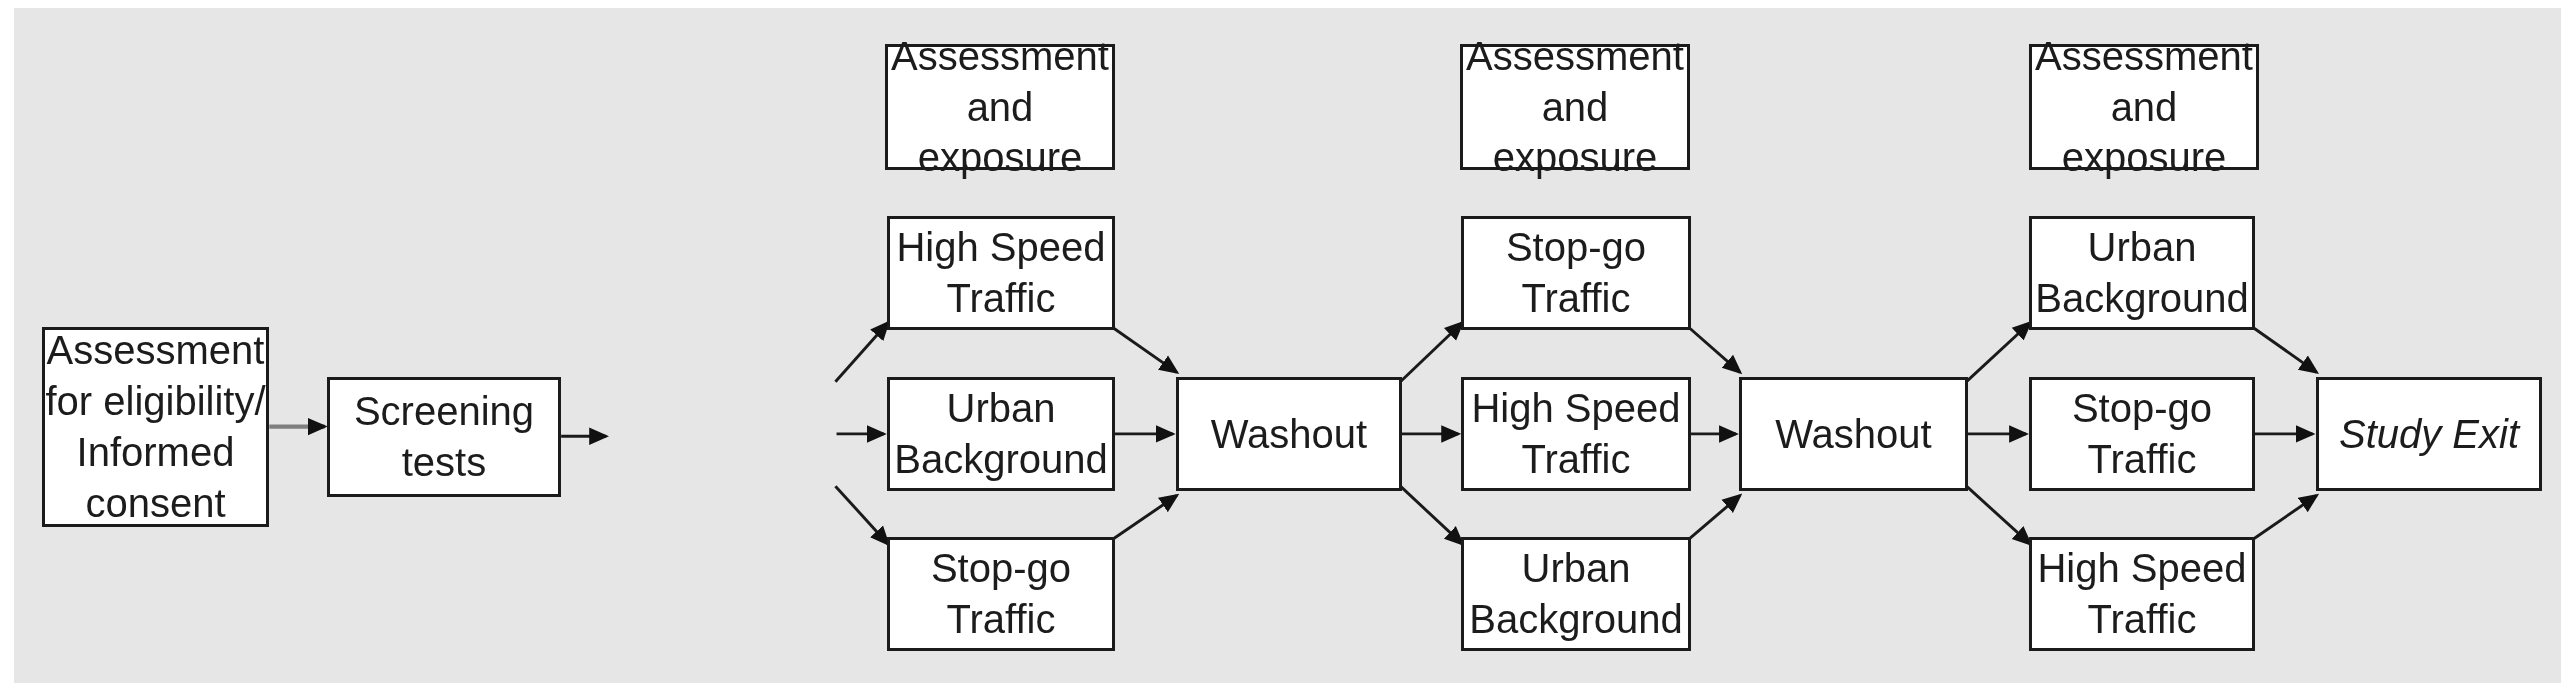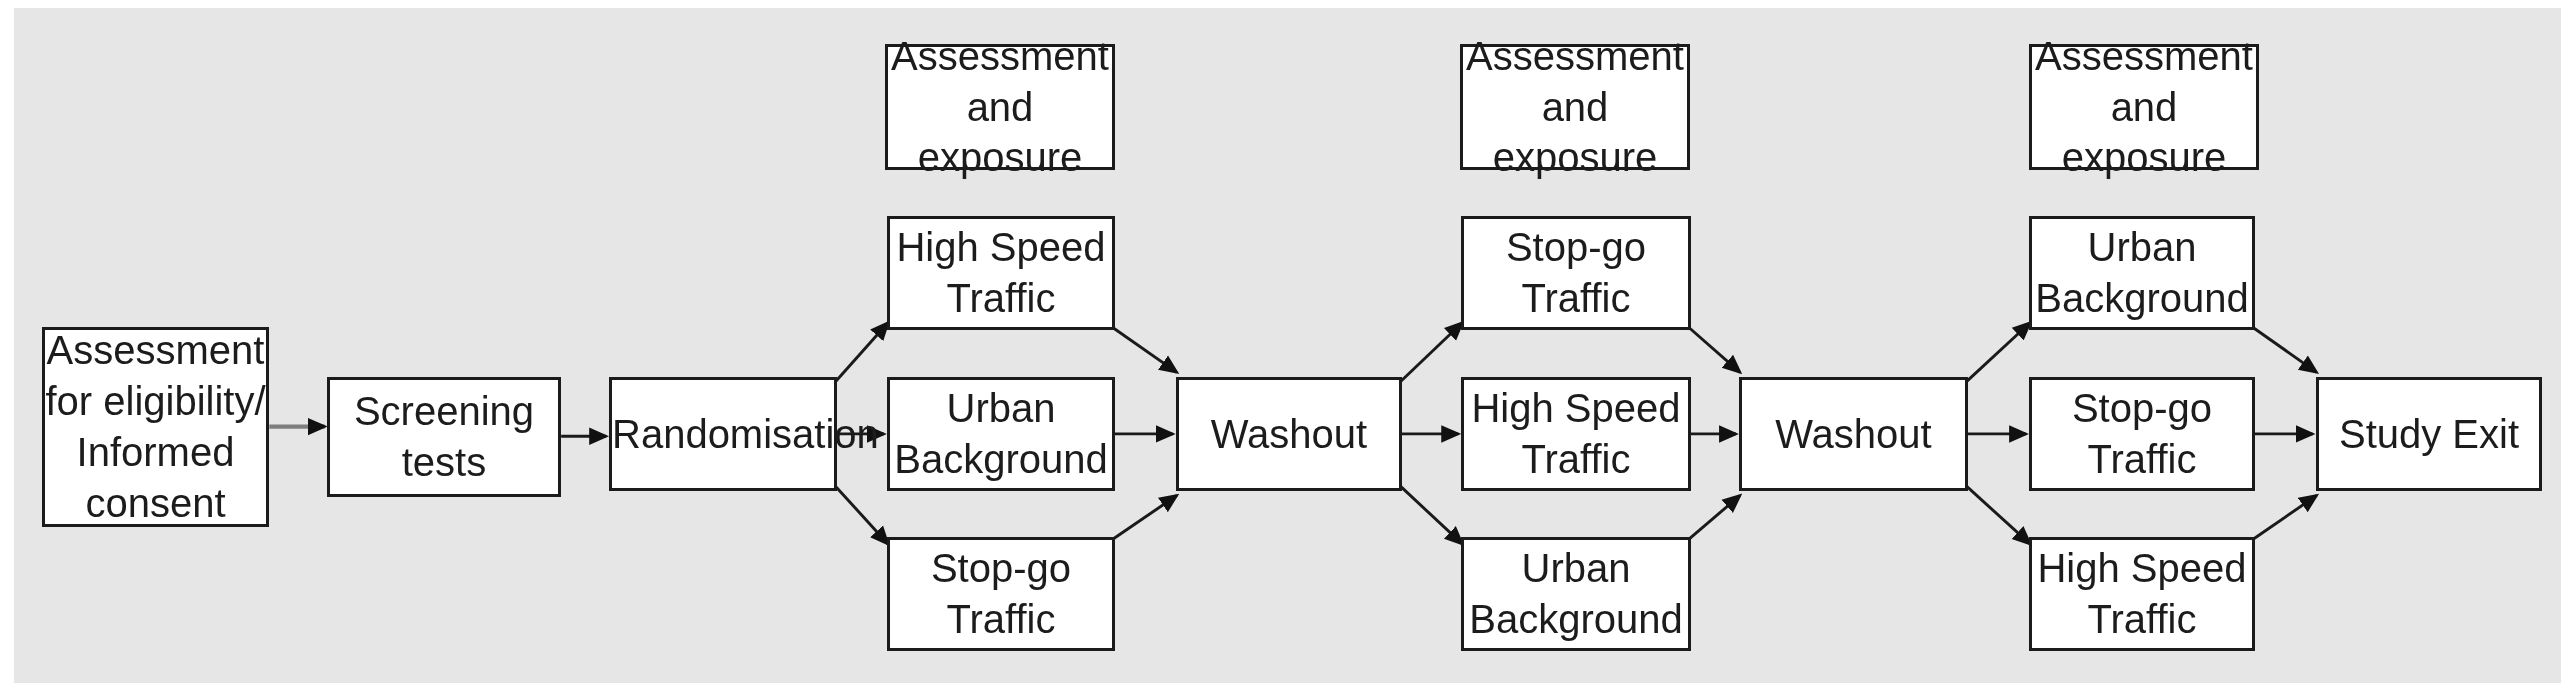--- a/index.html
+++ b/index.html
@@ -88,23 +88,20 @@
   <div class="node" style="left: 42px; top: 327px; width: 227px; height: 200px;">
     <span>Assessment
 for eligibility/
 Informed
 consent</span>
   </div>
   <div class="node" style="left: 327px; top: 377px; width: 234px; height: 120px;">
     <span>Screening
 tests</span>
   </div>
-  <div class="node" style="left: 609px; top: 377px; width: 228px; height: 114px;">
-    <span>Randomisation</span>
-  </div>
 
   <div class="node" style="left: 885px; top: 44px; width: 230px; height: 126px;">
     <span>Assessment
 and exposure</span>
   </div>
   <div class="node" style="left: 1460px; top: 44px; width: 230px; height: 126px;">
     <span>Assessment
 and exposure</span>
   </div>
   <div class="node" style="left: 2029px; top: 44px; width: 230px; height: 126px;">
@@ -152,17 +149,17 @@
   </div>
   <div class="node" style="left: 2029px; top: 377px; width: 226px; height: 114px;">
     <span>Stop-go
 Traffic</span>
   </div>
   <div class="node" style="left: 2029px; top: 537px; width: 226px; height: 114px;">
     <span>High Speed
 Traffic</span>
   </div>
 
-  <div class="node" style="left: 2316px; top: 377px; width: 226px; height: 114px;">
+  <div class="node" style="left: 2316px; top: 377px; width: 226px; height: 114px; font-style: italic;">
     <span>Study Exit</span>
   </div>
 </div>
 
 
 </body></html>

